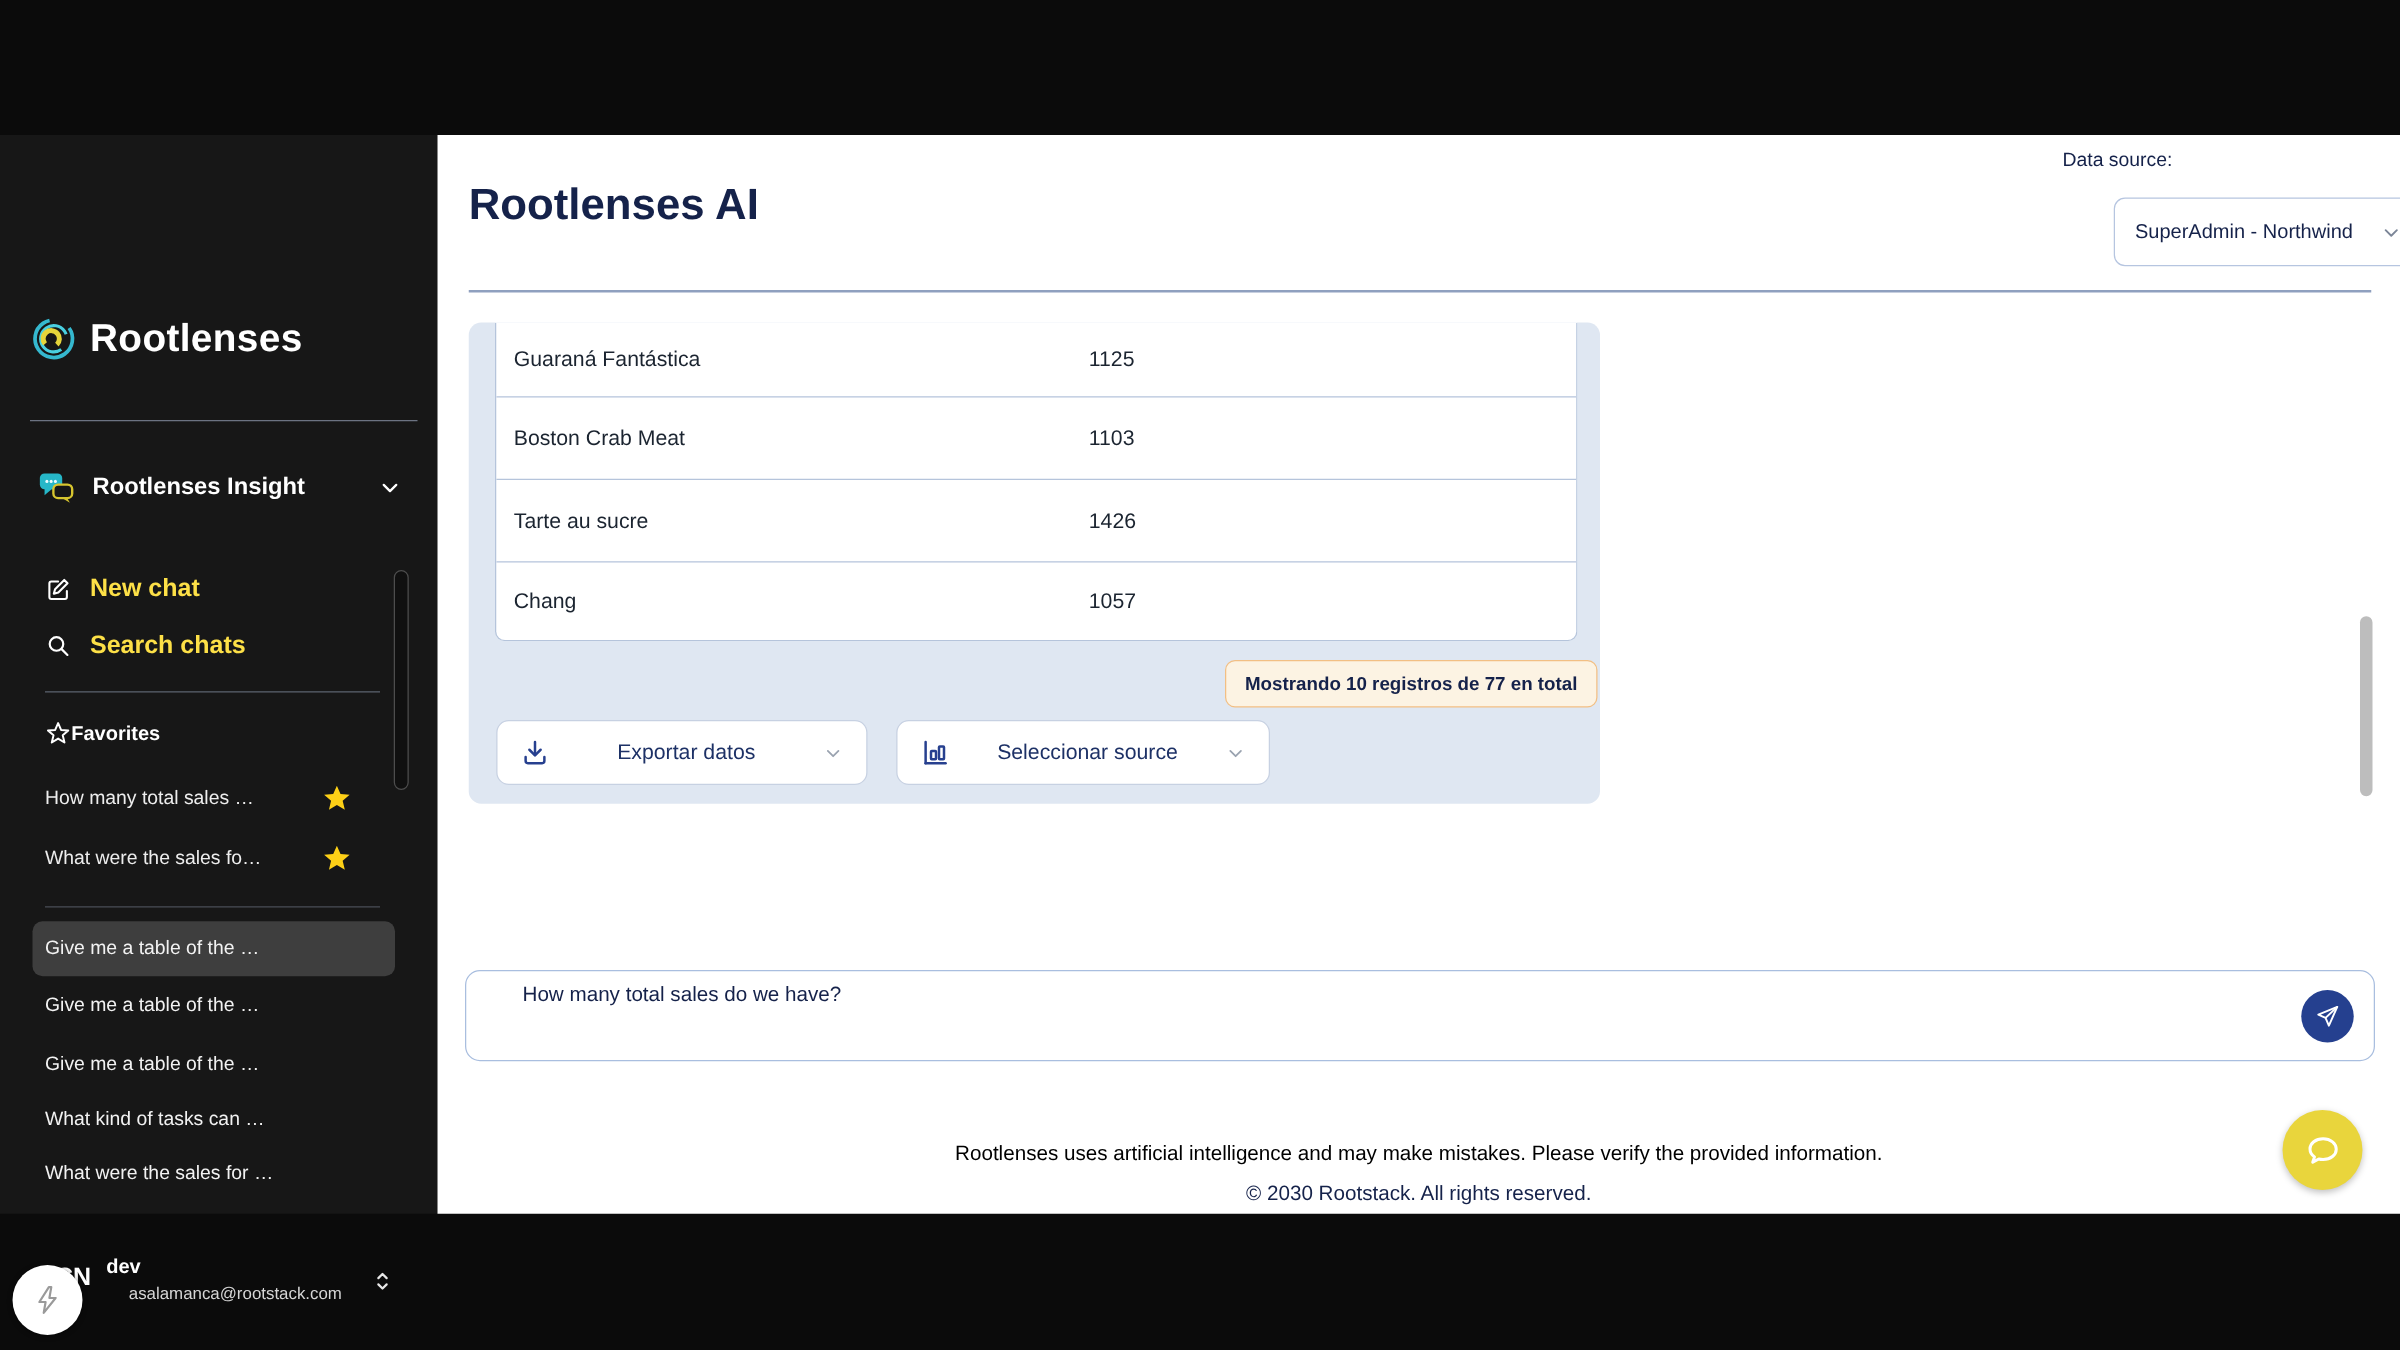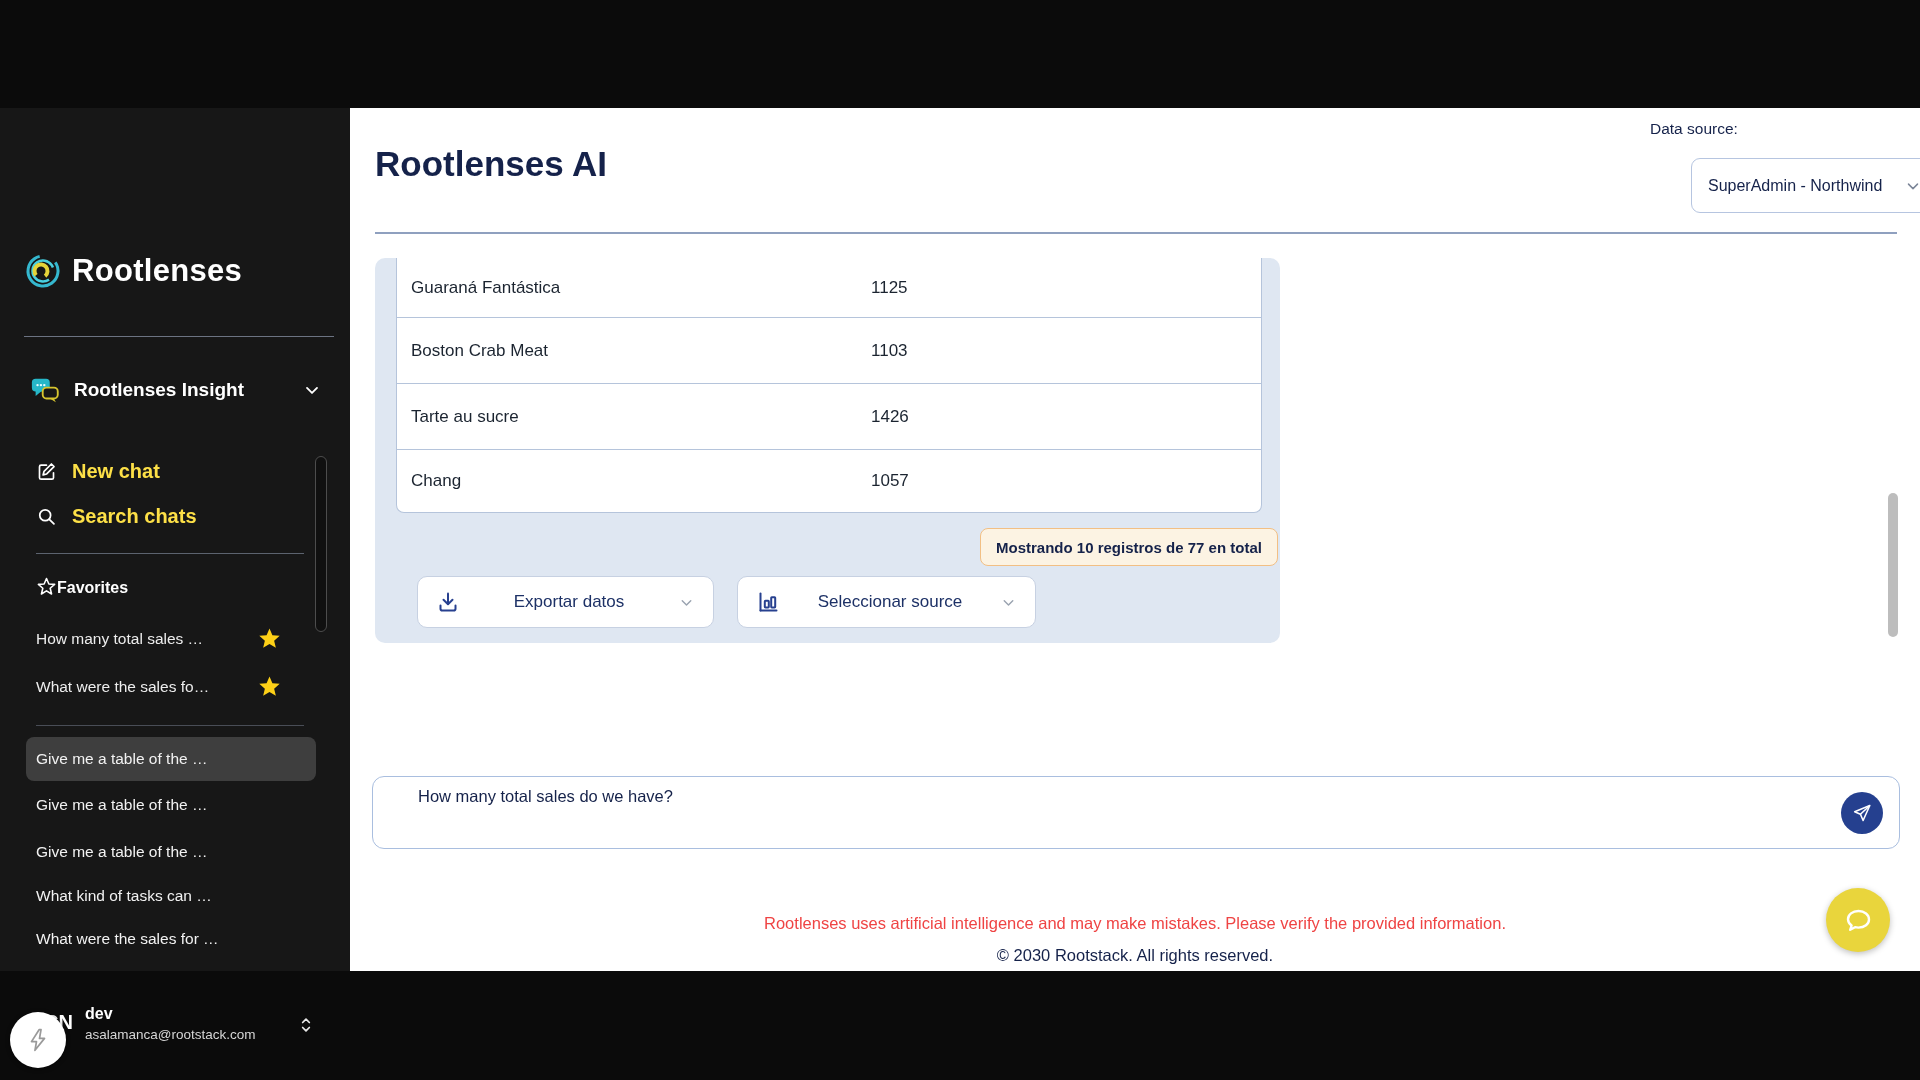--- a/index.html
+++ b/index.html
@@ -33,21 +33,21 @@
                font-size:15.5px; cursor:pointer; white-space:nowrap; }
   .hist-item.active { background:#3e3e3e; }
   .h1{top:629px;} .h2{top:675px;} .h3{top:722px;} .h4{top:766px;} .h5{top:809px;}
   .sb-scroll { position:absolute; left:315px; top:348px; width:12px; height:176px;
                border:1.5px solid #4d4d4d; border-radius:6px; background:#101010; }
   .avatar-initials { position:absolute; left:44px; top:903px; color:#fff; font-size:20px; font-weight:bold; }
   .dev-badge { position:absolute; left:10px; top:904px; width:56px; height:56px; border-radius:50%;
                background:#fff; display:flex; align-items:center; justify-content:center;
                box-shadow:0 1px 4px rgba(0,0,0,.5); cursor:pointer; }
   .user-name  { position:absolute; left:85px; top:897px; color:#fff; font-size:16px; font-weight:bold; }
-  .user-email { position:absolute; left:85px; top:919px; color:#d6d6d6; font-size:13.5px; }
+  .user-email { position:absolute; left:103px; top:919px; color:#d6d6d6; font-size:13.5px; }
   .user-unfold { position:absolute; left:296px; top:906px; cursor:pointer; }
 
   
   .main { position:absolute; left:350px; top:108px; width:1570px; height:863px; background:#fff; }
   .page-title { position:absolute; left:25px; top:36px; font-size:35px; font-weight:bold; color:#15224a; }
   .ds-label { position:absolute; left:1300px; top:12px; font-size:15.5px; color:#15224a; }
   .ds-select { position:absolute; left:1300px; top:50px; width:246px; height:55px; background:#fff;
                border:1px solid #b6c5e0; border-radius:9px; display:flex; align-items:center;
                padding:0 14px 0 16px; cursor:pointer;margin-left:41px; }
   .ds-value { flex:1; font-size:16px; color:#15224a; }
@@ -62,35 +62,35 @@
   .trow.cut { height:59px; }
   .trow.last { height:63px; }
   .tname { padding-left:14px; font-size:17px; color:#1b2430; }
   .tval  { position:absolute; left:474px; font-size:17px; color:#1b2430; }
 
   .badge { position:absolute; left:605px; top:270px; height:38px; padding:12px 15px;
            background:#fcf3e3; border:1.5px solid #f2bf84; border-radius:8px;
            display:flex; align-items:center; font-size:15px; font-weight:600; color:#15224a; }
   .panel-btn { position:absolute; top:318px; height:52px; background:#fff;
                border:1.5px solid #c7d1e2; border-radius:10px; display:flex; align-items:center;
-               padding:0 18px; cursor:pointer;margin-left:20px; }
+               padding:0 18px; cursor:pointer; }
   .btn-export { left:22px;  width:297px; }
   .btn-chart  { left:342px; width:299px; }
   .panel-btn .blabel { flex:1; text-align:center; font-size:17px; color:#1d3166; font-weight:500; }
 
   .composer { position:absolute; left:22px; top:668px; width:1528px; height:73px; background:#fff;
               border:1.5px solid #a9bedf; border-radius:12px; }
   .composer textarea { position:absolute; left:16px; top:10px; width:1430px; height:50px;
               border:none; outline:none; resize:none; background:transparent;
               font-family:"Liberation Sans", sans-serif; font-size:16.5px; color:#15224a;margin-left:29px; }
   .send-btn { position:absolute; right:16px; top:15px; width:42px; height:42px; border-radius:50%;
               background:#25408f; display:flex; align-items:center; justify-content:center; cursor:pointer; }
 
   .footer-1 { position:absolute; left:0; top:806px; width:1570px; text-align:center;
-              font-size:16.5px; color:#ef4444; }
+              font-size:16.5px; color:#000000; }
   .footer-2 { position:absolute; left:0; top:838px; width:1570px; text-align:center;
               font-size:16.5px; color:#15224a; }
   .main-scroll { position:absolute; left:1538px; top:385px; width:10px; height:144px;
                  background:#bdbdbd; border-radius:5px; cursor:grab; }
   .chat-fab { position:absolute; left:1476px; top:780px; width:64px; height:64px; border-radius:50%;
               background:#e9d53c; display:flex; align-items:center; justify-content:center;
               box-shadow:0 2px 6px rgba(0,0,0,.25); cursor:pointer; }
   svg { display:block; }
 </style>
 </head>

